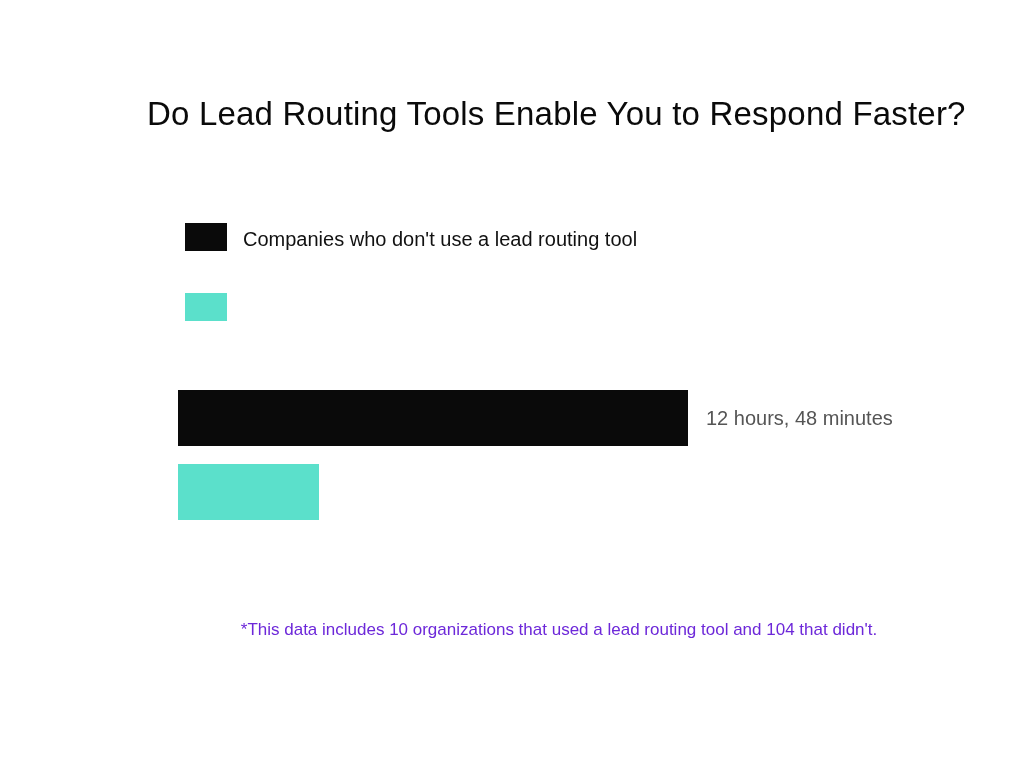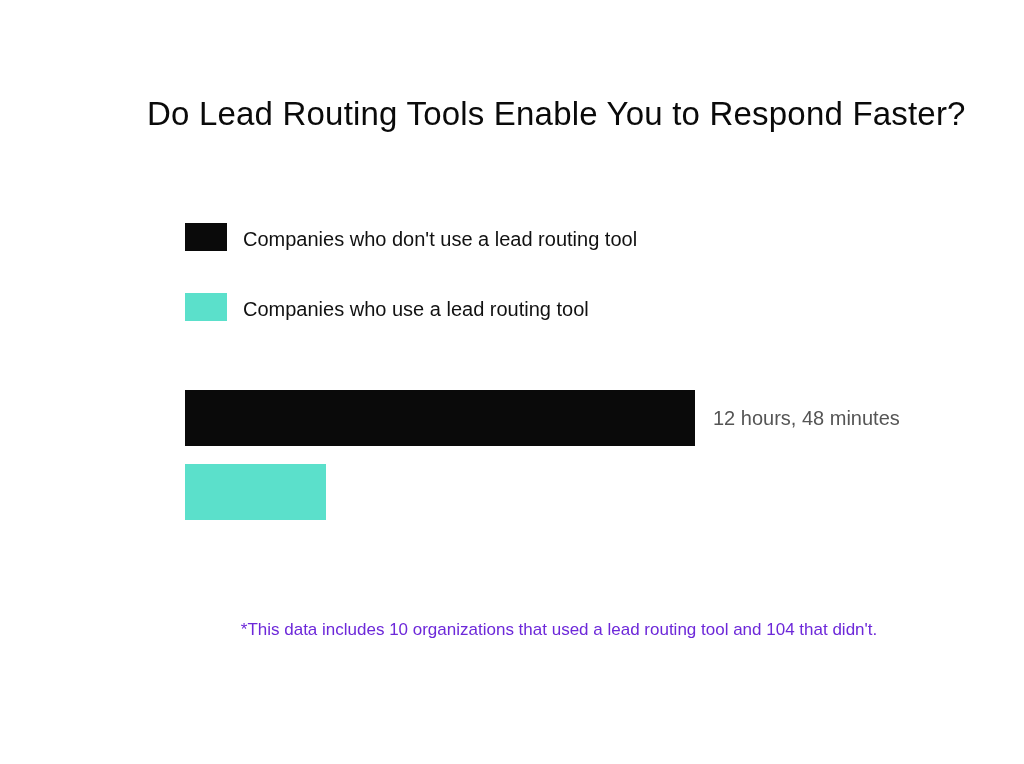--- a/index.html
+++ b/index.html
@@ -48,21 +48,21 @@
   .swatch.black { background: #0a0a0a; }
   .swatch.teal  { background: #5be0cb; }
   .legend-label {
     font-size: 20px;
     font-weight: 400;
     color: #111;
   }
 
   .bars {
     position: absolute;
-    left: 138px;
+    left: 131px;
     top: 390px;
     width: 760px;
     text-align: right;
   }
   .bar-row {
     display: flex;
     align-items: center;
     height: 56px;
     margin-bottom: 18px;
   }
@@ -98,21 +98,20 @@
 
   <div class="title">Do Lead Routing Tools Enable You to Respond Faster?</div>
 
   <div class="legend">
     <div class="legend-row">
       <div class="swatch black"></div>
       <div class="legend-label">Companies who don't use a lead routing tool</div>
     </div>
     <div class="legend-row">
       <div class="swatch teal"></div>
-      <div class="legend-label">Companies who use a lead routing tool</div>
     </div>
   </div>
 
   <div class="bars">
     <div class="bar-row">
       <div class="bar black" id="bar-no-tool" style="width: 510px;"></div>
       <div class="bar-label">12 hours, 48 minutes</div>
     </div>
     <div class="bar-row">
       <div class="bar teal" id="bar-with-tool" style="width: 141px;"></div>

